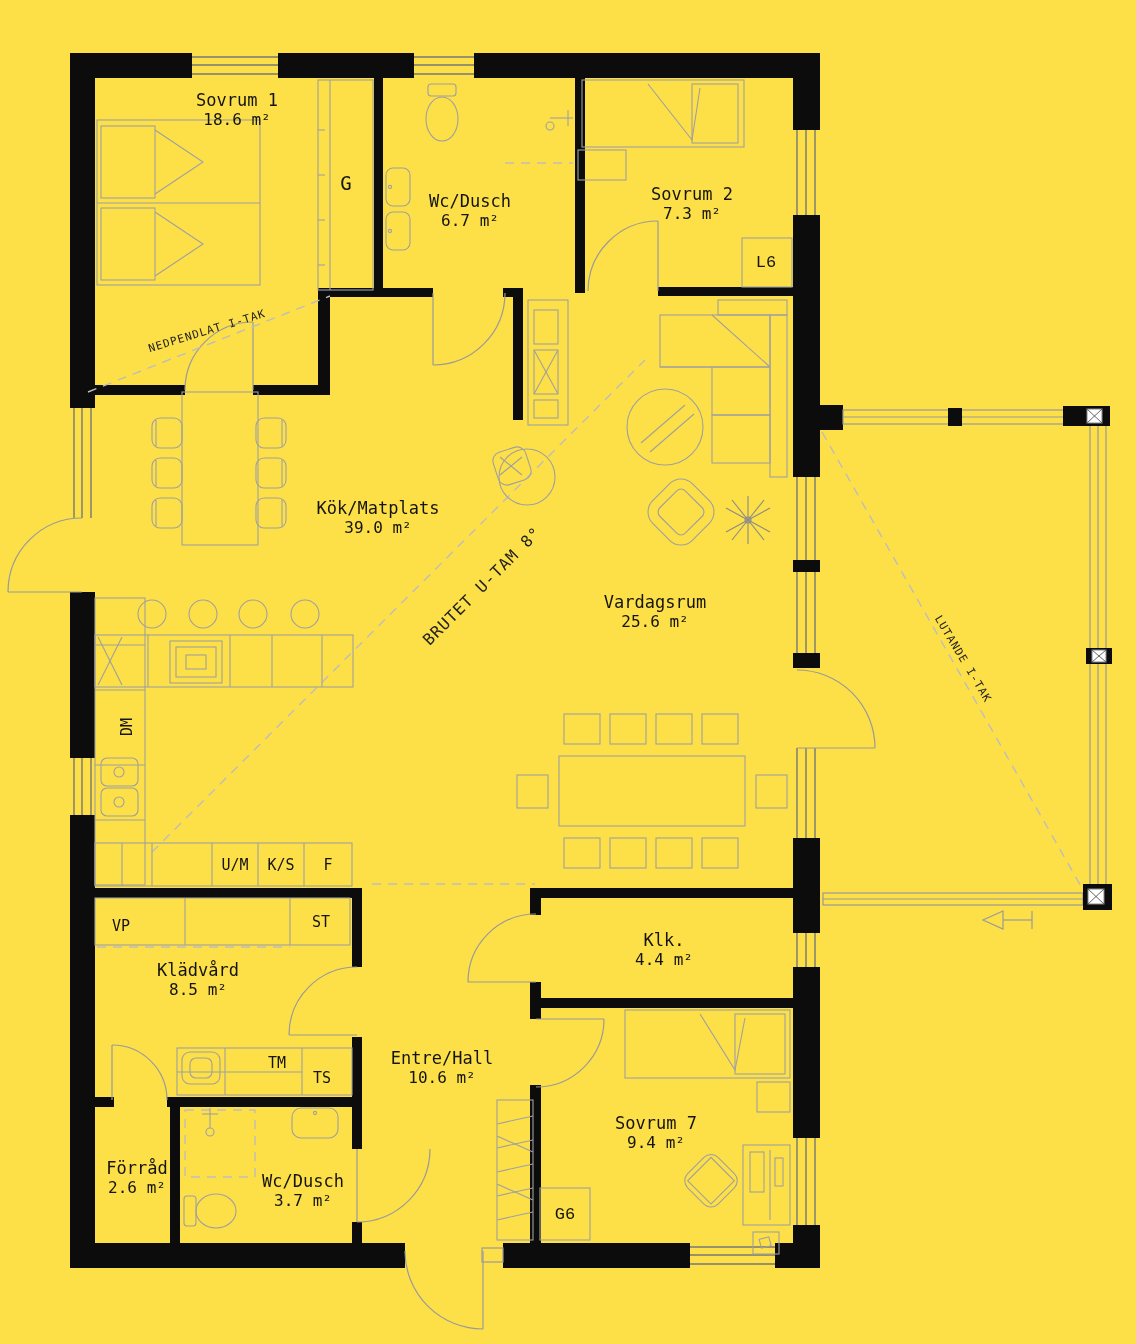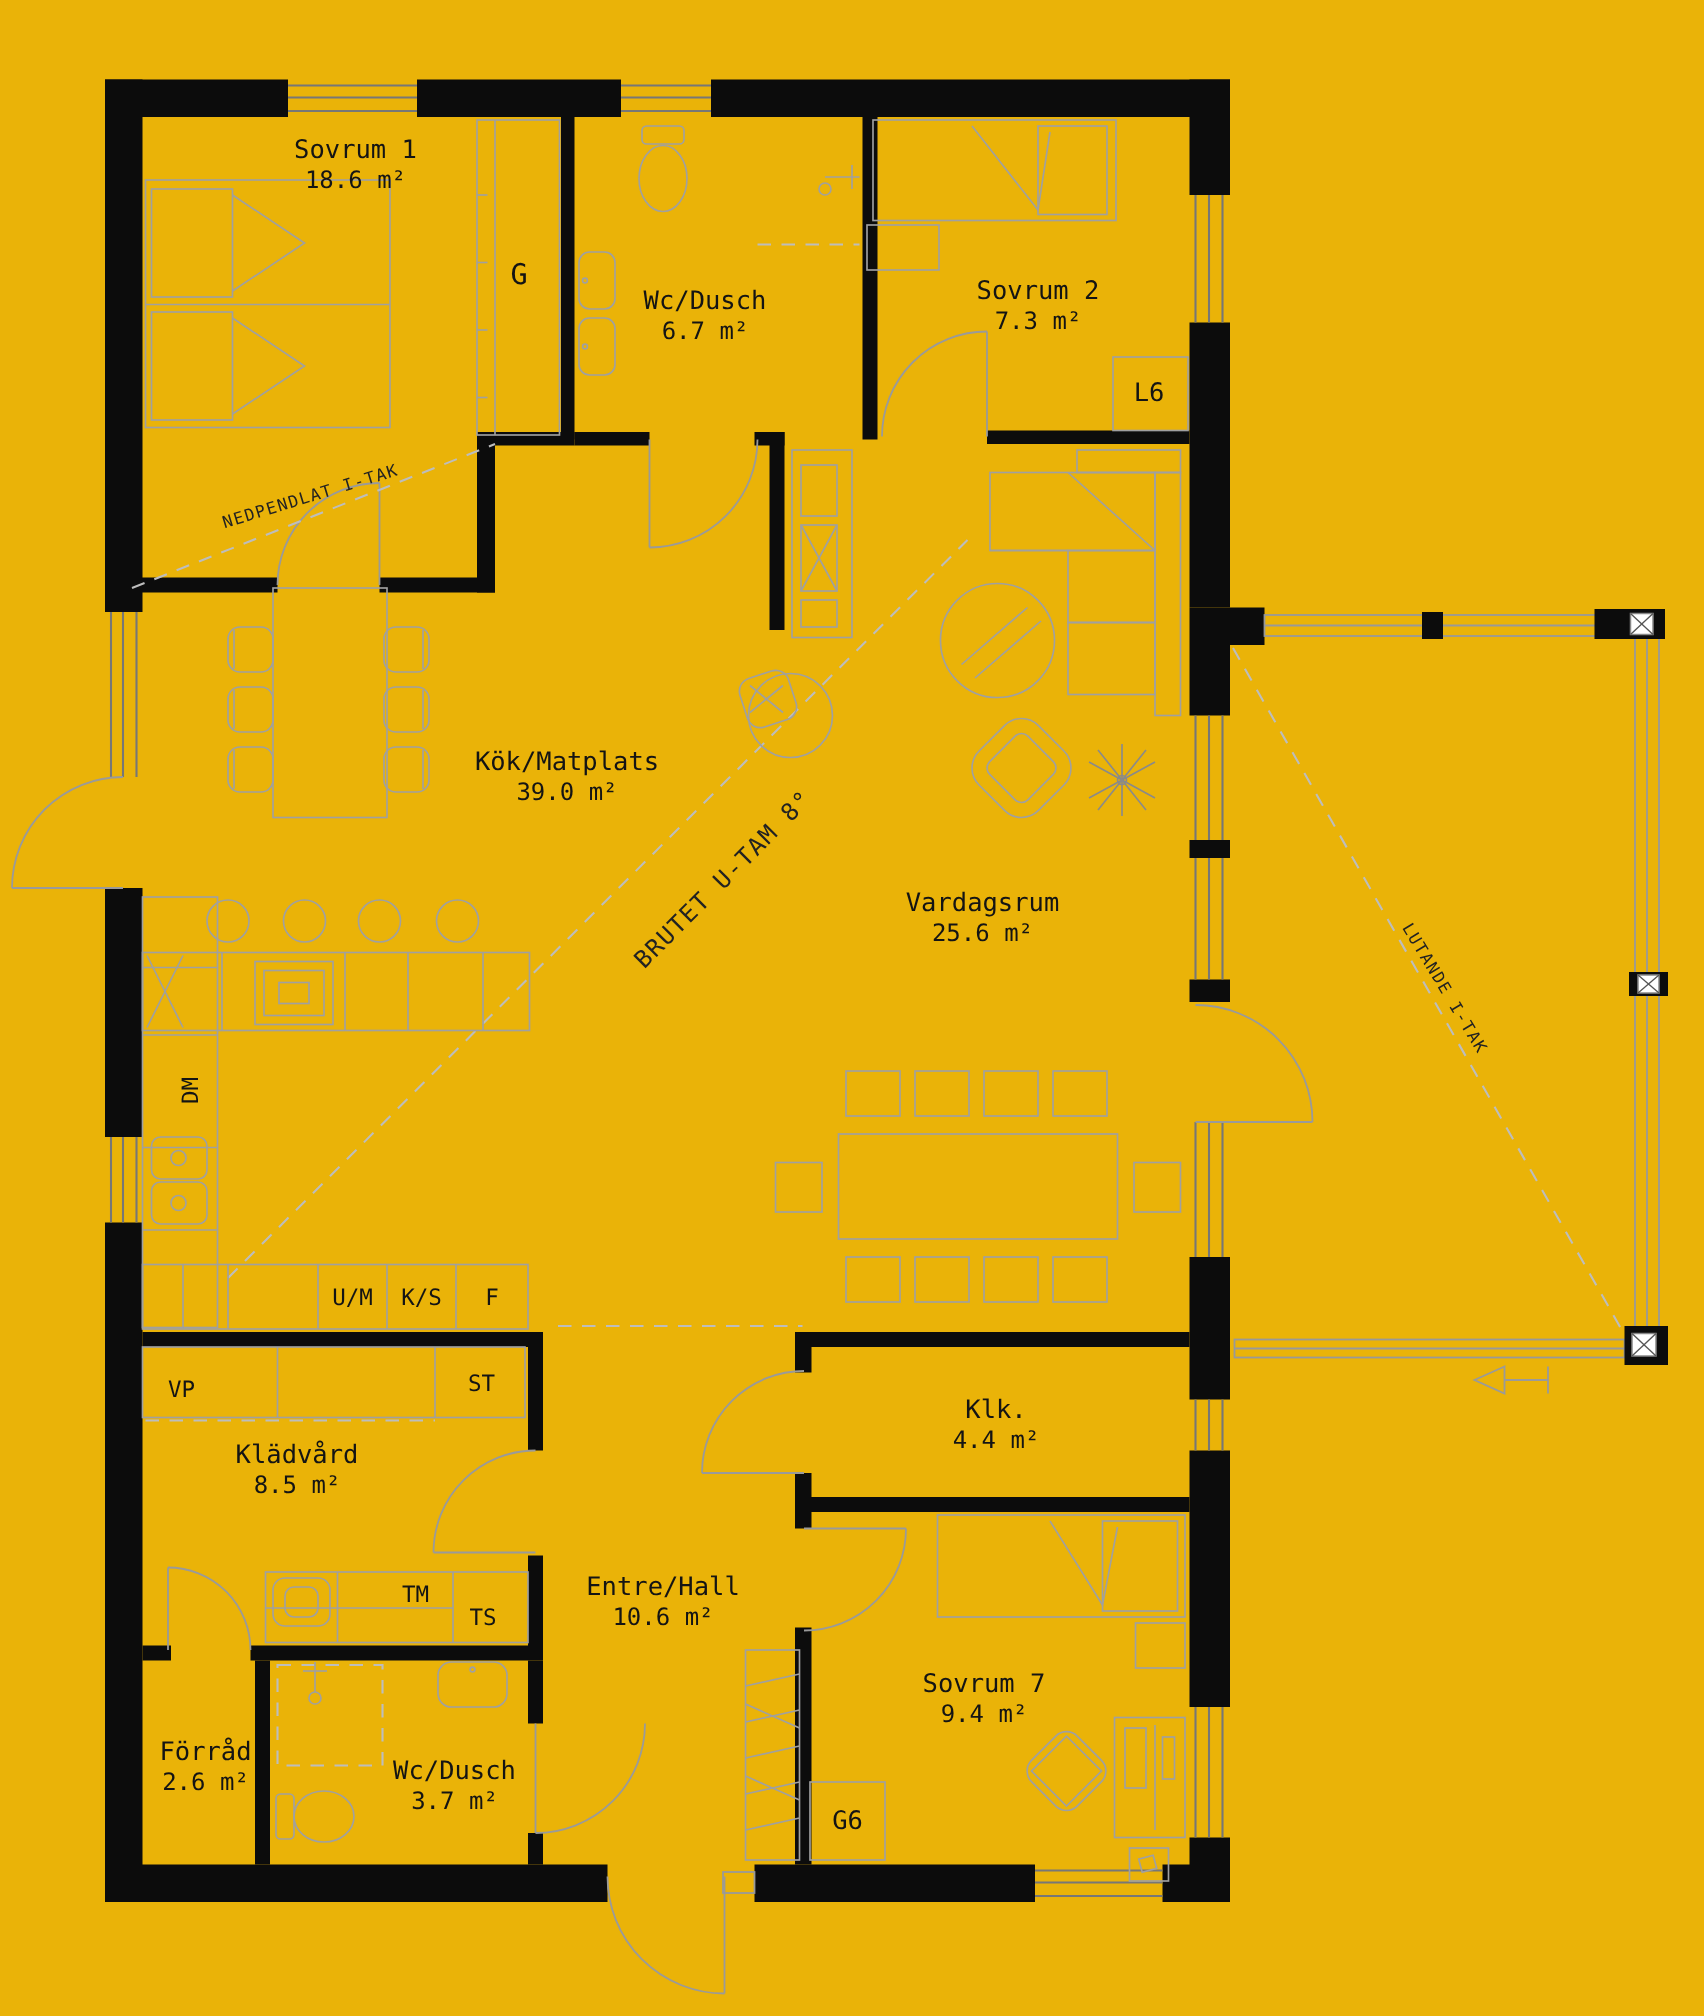--- a/index.html
+++ b/index.html
@@ -1,25 +1,25 @@
 <!DOCTYPE html>
 <html><head>
 <meta charset="utf-8">
 <style>
   html,body{margin:0;padding:0;background:#fff;}
-  #plan{position:relative;width:1136px;height:1344px;background:#eab308;overflow:hidden;
+  #plan{position:relative;width:1136px;height:1344px;background:#fde047;overflow:hidden;
         font-family:"DejaVu Sans Mono", monospace;color:#111;}
   #linework{position:absolute;left:0;top:0;}
   .lbl{position:absolute;transform:translate(-50%,-50%);text-align:center;white-space:nowrap;
        font-size:17px;line-height:20px;color:#141414;}
   .lbl .area{font-size:16px;}
   .fix{position:absolute;transform:translate(-50%,-50%);white-space:nowrap;font-size:15px;color:#141414;}
   .note{position:absolute;white-space:nowrap;font-size:11px;letter-spacing:1px;color:#222;}
   .big{font-size:19px;}
-  .mid{font-size:17px;}
+  .mid{font-size:17px;font-family:Liberation Mono, monospace;}
   .brutet{font-size:16px;letter-spacing:1px;}
 </style>
 </head>
 <body>
 
 <div id="plan">
 
 <svg id="linework" width="1136" height="1344" viewBox="0 0 1136 1344">
 
   <g fill="#0c0c0c" stroke="none">

